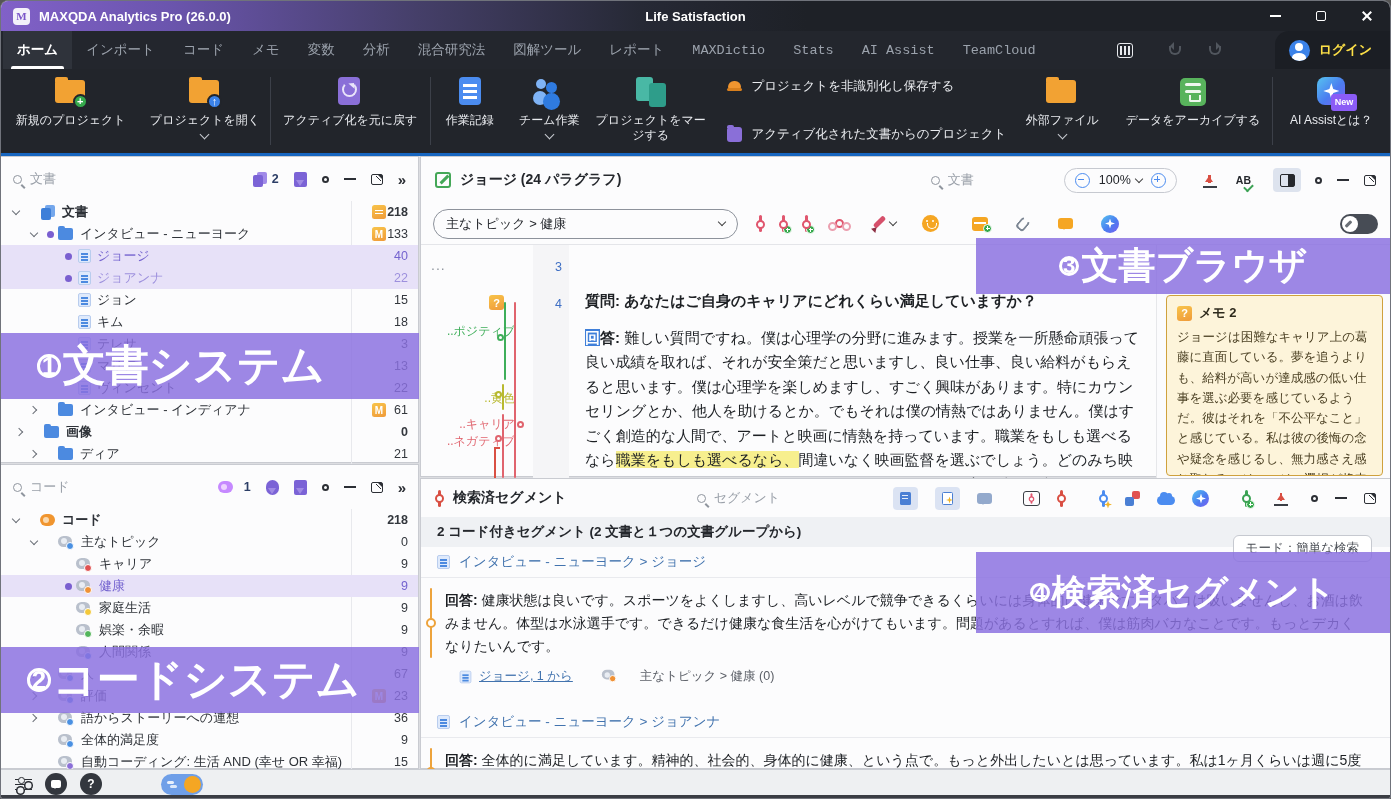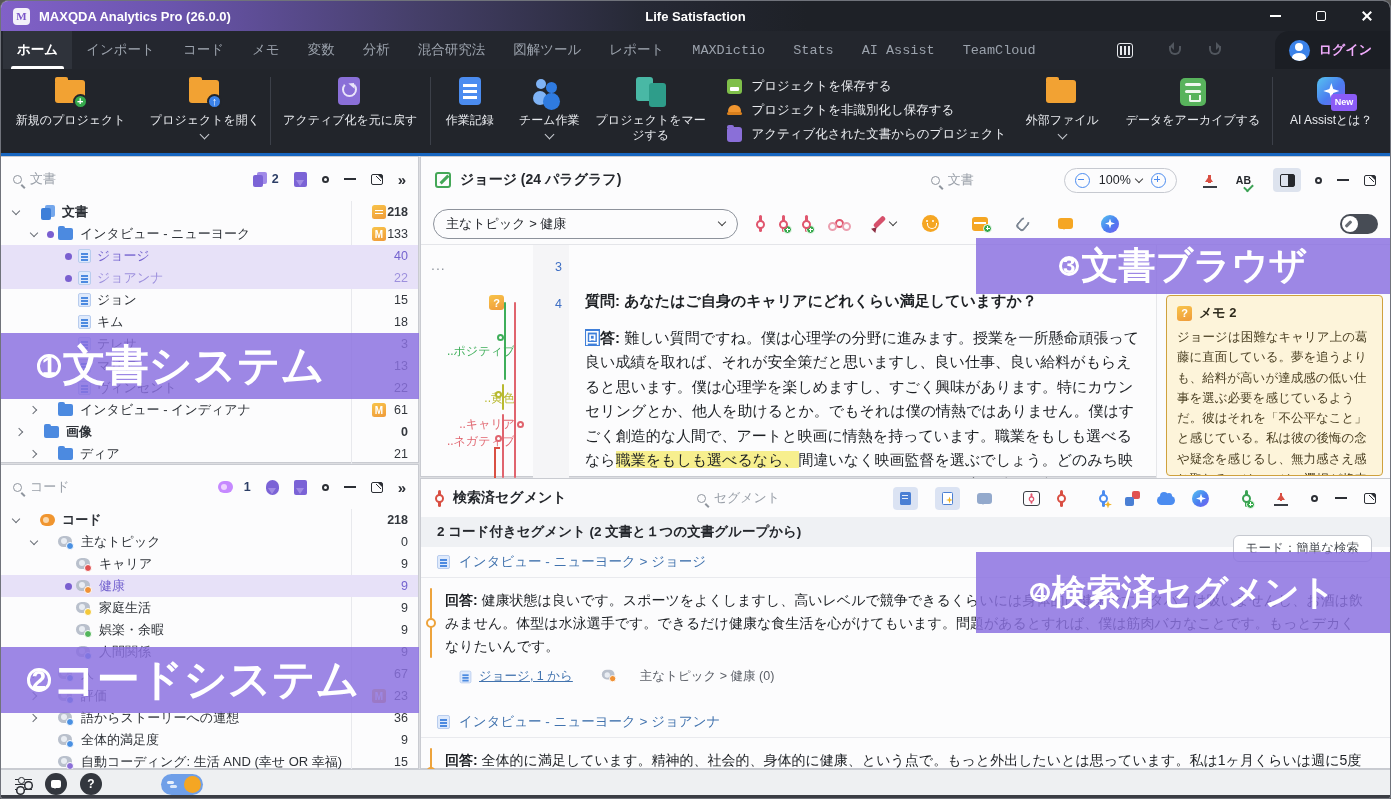--- a/index.html
+++ b/index.html
@@ -33,21 +33,21 @@
   .tab.active::after{ content:""; position:absolute; left:8px; right:8px; bottom:0; height:3px; background:#fff; border-radius:2px 2px 0 0; }
   .mb-right{ position:absolute; right:0; top:0; height:38px; display:flex; align-items:center; }
   .i-calc{ width:16px; height:15px; border:1.6px solid #e8eaee; border-radius:3px; position:relative; margin-right:36px; }
   .i-calc::before{ content:""; position:absolute; left:2px; top:2px; bottom:2px; width:2px; background:#e8eaee;
      box-shadow:4px 0 0 #e8eaee, 8px 0 0 #e8eaee; }
   .i-arrow{ width:12px; height:9px; border:2px solid #51565e; border-top:none; border-radius:0 0 7px 7px; position:relative; margin-right:28px;}
   .i-arrow::after{ content:""; position:absolute; top:-4px; border:4px solid transparent; }
   .i-undo::after{ left:-5px; border-right-color:#51565e; }
   .i-redo::after{ right:-5px; border-left-color:#51565e; }
   .login{ height:38px; padding:0 18px 0 14px; margin-left:26px; background:#1b1e24; border-radius:14px 0 0 0;
-          display:flex; align-items:center; gap:9px; color:#f0abfc; font-size:13px; font-weight:700;}
+          display:flex; align-items:center; gap:9px; color:#fde047; font-size:13px; font-weight:700;}
   .avatar{ width:21px; height:21px; border-radius:50%; background:#3b82e8; position:relative; overflow:hidden;}
   .avatar::before{ content:""; position:absolute; left:6.5px; top:3.5px; width:8px; height:8px; border-radius:50%; background:#fff;}
   .avatar::after{ content:""; position:absolute; left:3.5px; top:13px; width:14px; height:9px; border-radius:50% 50% 0 0; background:#fff;}
 
   
   .ribbon{ position:absolute; top:68px; left:0; right:0; height:84px; background:#22252b; display:flex; color:#e9ebef; }
   .rb{ display:flex; flex-direction:column; align-items:center; padding-top:7px; font-size:12px; line-height:15px; text-align:center; }
   .rb .lab{ margin-top:5px; white-space:pre-line; }
   .rb-div{ width:1px; background:#3c4049; margin:8px 0; }
   .chev-dn{ width:7px; height:7px; border:solid #c9ccd2; border-width:0 1.6px 1.6px 0; transform:rotate(45deg); margin-top:3px;}
@@ -380,24 +380,20 @@
       <span class="chev-dn"></span>
     </div>
     <div class="rb" style="width:122px">
       <span class="ric">
           <span class="i-merge"></span>
         </span>
       <span class="lab">プロジェクトをマージする</span>
     </div>
     <div class="savegroup" style="width:300px">
       <div class="saverow">
-        <span class="s-ic s-save"></span>
-        <span>プロジェクトを保存する</span>
-      </div>
-      <div class="saverow">
         <span class="s-ic s-spy"></span>
         <span>プロジェクトを非識別化し保存する</span>
       </div>
       <div class="saverow">
         <span class="s-ic s-fold"></span>
         <span>アクティブ化された文書からのプロジェクト</span>
       </div>
     </div>
     <div class="rb" style="width:105px">
       <span class="ric">
@@ -727,21 +723,21 @@
         <span class="i-bub" style="margin-left:30px"></span>
         <span class="i-spark" style="margin-left:28px">
             <span class="star4"></span>
           </span>
         <span class="edit-toggle"></span>
       </div>
       <div class="db-body">
         <div class="db-stripes">
           <div class="dots3">...</div>
           <div id="stripe-labels">
-              <div class="st-label" style="top: 98px; color: rgb(63, 174, 90);">..ポジティブ</div>
+              <div class="st-label" style="top: 78px; color: rgb(63, 174, 90);">..ポジティブ</div>
               <div class="st-label" style="top: 145px; color: rgb(184, 185, 47);">..黄色</div>
               <div class="st-label" style="top: 171px; color: rgb(224, 100, 110);">..キャリア</div>
               <div class="st-label" style="top: 188px; color: rgb(224, 100, 110);">..ネガティブ</div>
             </div>
           <div class="st-line" style="left:83px;top:57px;height:78px;background:#3fae5a"></div>
           <div class="st-knot" style="left:76px;top:89px;border-color:#3fae5a"></div>
           <div class="st-line" style="left:81px;top:139px;height:26px;background:#b8b92f"></div>
           <div class="st-knot" style="left:74px;top:146px;border-color:#b8b92f"></div>
           <div class="st-line" style="left:93px;top:57px;height:176px;background:#e0646e"></div>
           <div class="st-line" style="left:81px;top:169px;height:64px;background:#e0646e"></div>

